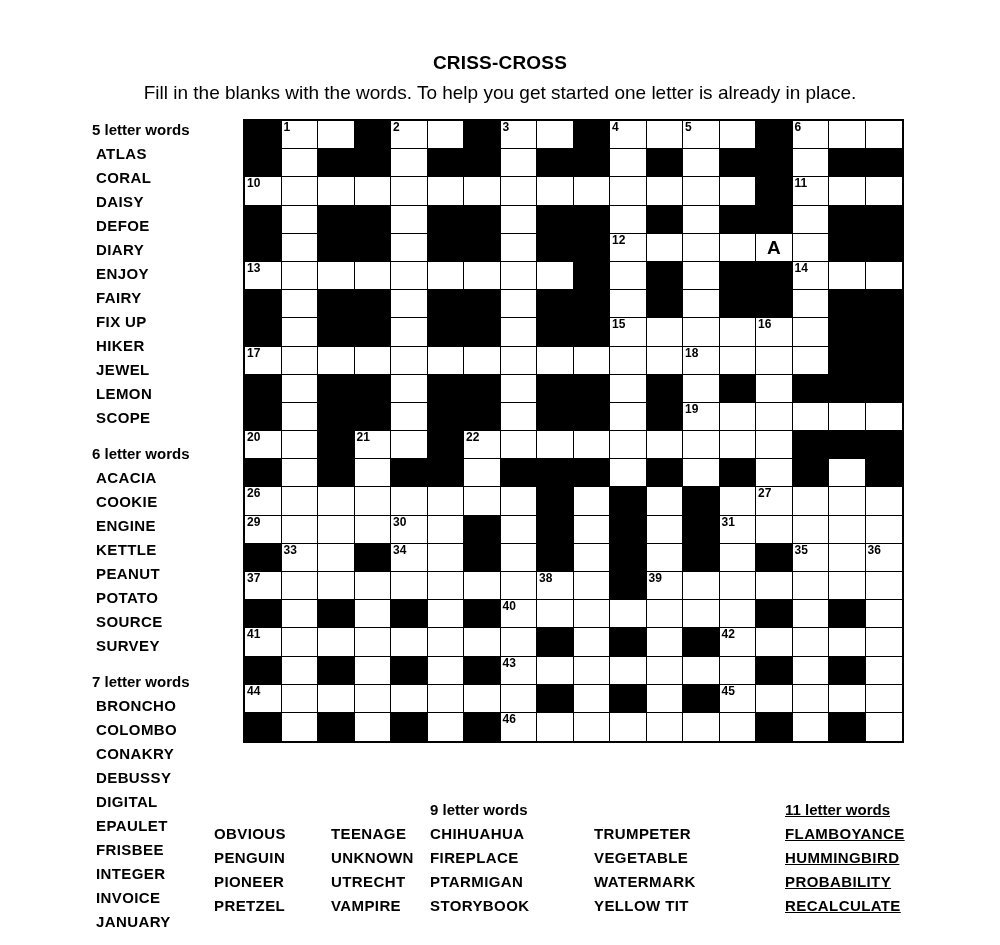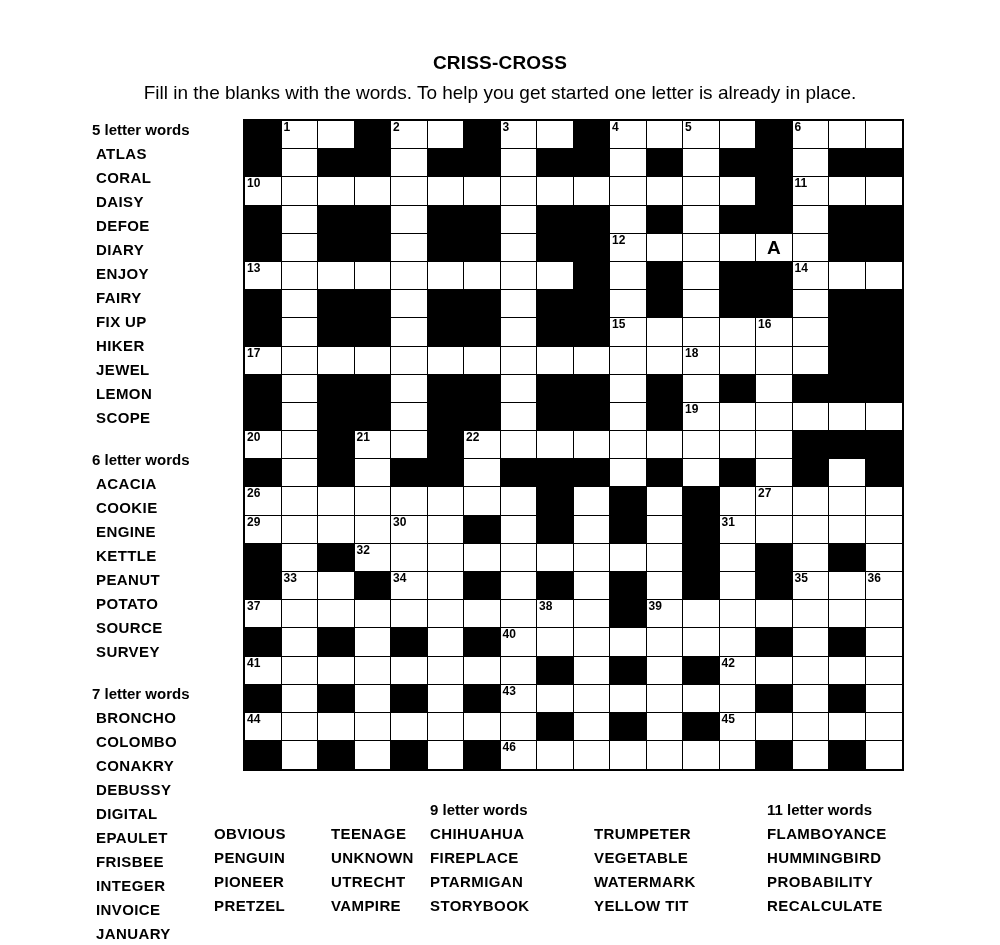--- a/index.html
+++ b/index.html
@@ -52,21 +52,21 @@
     font-weight: bold;
     line-height: 24px;
     margin-left: -4px;
   }
   #left-list .word {
     font-size: 15px;
     font-weight: bold;
     line-height: 24px;
     letter-spacing: 0.4px;
   }
-  #left-list .grp-head.spaced { margin-top: 18px; }
+  #left-list .grp-head.spaced { margin-top: 12px; }
 
   
   #bottom-lists {
     position: absolute;
     left: 96px;
     top: 798px;
     width: 880px;
   }
   .bcol {
     position: absolute;
@@ -520,42 +520,20 @@
         <div class="cell">
           <span class="num">31</span>
         </div>
         <div class="cell"></div>
         <div class="cell"></div>
         <div class="cell"></div>
         <div class="cell"></div>
       </div>
       <div class="row">
         <div class="cell black"></div>
-        <div class="cell"></div>
-        <div class="cell black"></div>
-        <div class="cell">
-          <span class="num">32</span>
-        </div>
-        <div class="cell"></div>
-        <div class="cell"></div>
-        <div class="cell"></div>
-        <div class="cell"></div>
-        <div class="cell"></div>
-        <div class="cell"></div>
-        <div class="cell"></div>
-        <div class="cell"></div>
-        <div class="cell black"></div>
-        <div class="cell"></div>
-        <div class="cell black"></div>
-        <div class="cell"></div>
-        <div class="cell black"></div>
-        <div class="cell"></div>
-      </div>
-      <div class="row">
-        <div class="cell black"></div>
         <div class="cell">
           <span class="num">33</span>
         </div>
         <div class="cell"></div>
         <div class="cell black"></div>
         <div class="cell">
           <span class="num">34</span>
         </div>
         <div class="cell"></div>
         <div class="cell black"></div>
@@ -739,21 +717,21 @@
         <div class="word">PTARMIGAN</div>
         <div class="word">STORYBOOK</div>
       </div>
       <div class="bcol" style="left: 498px;">
         <div class="spacer"></div>
         <div class="word">TRUMPETER</div>
         <div class="word">VEGETABLE</div>
         <div class="word">WATERMARK</div>
         <div class="word">YELLOW TIT</div>
       </div>
-      <div class="bcol" style="left: 671px;">
+      <div class="bcol" style="left: 689px; text-decoration: underline;">
         <div class="grp-head">11 letter words</div>
         <div class="word">FLAMBOYANCE</div>
         <div class="word">HUMMINGBIRD</div>
         <div class="word">PROBABILITY</div>
         <div class="word">RECALCULATE</div>
       </div>
     </div>
 
 </div>
 

